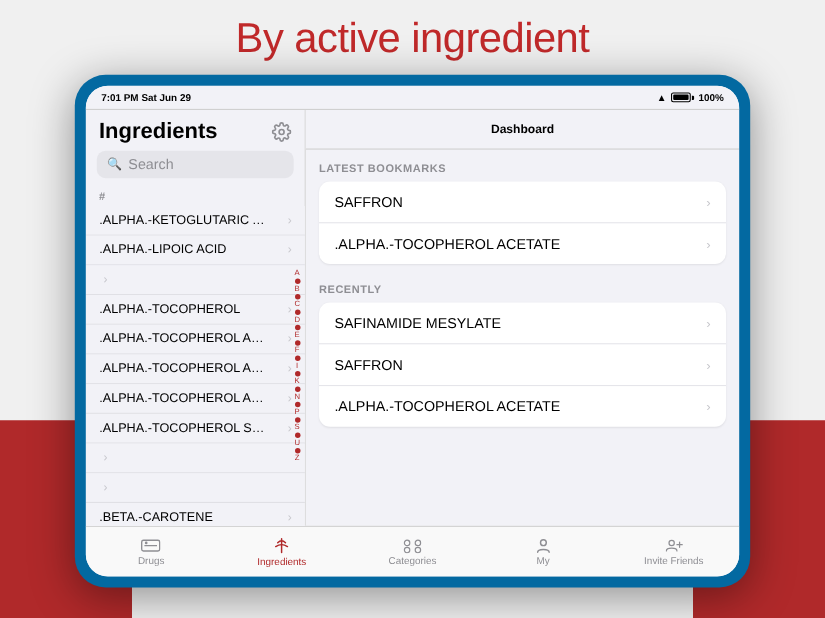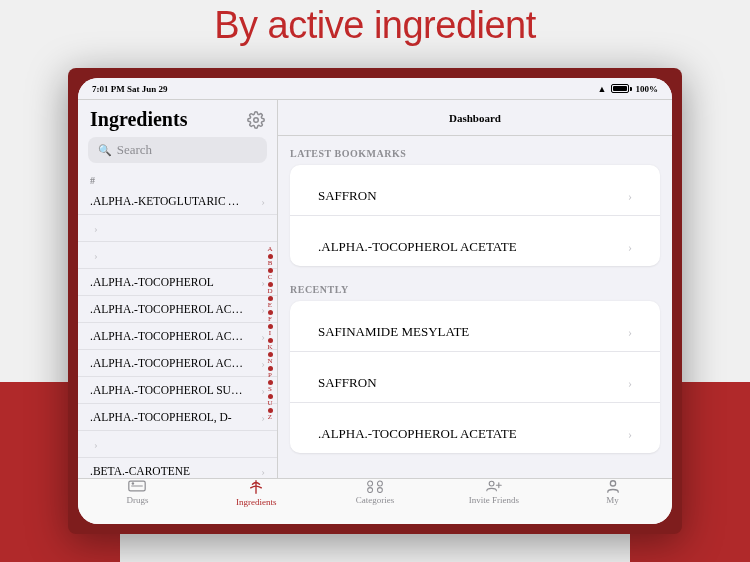--- a/index.html
+++ b/index.html
@@ -30,43 +30,42 @@
       width: 120px;
       height: 180px;
       background: #b0292a;
       border-radius: 20px 0 0 0;
       z-index: 0;
     }
 
     
     .page-title {
       position: absolute;
-      top: 4px;
+      top: 14px;
       left: 0;
       right: 0;
       text-align: center;
       font-size: 38px;
       font-weight: 300;
       color: #c0292a;
       z-index: 1;
       letter-spacing: -0.5px;
     }
 
     
     .ipad-frame {
       position: absolute;
       top: 68px;
       left: 68px;
       right: 68px;
       bottom: 28px;
-      background: #7f1d1d;
-      border-radius: 8px;
+      background: #0369a1;
+      border-radius: 28px;
       z-index: 2;
       box-shadow: 0 8px 40px rgba(0,0,0,0.4);
-      font-family: Liberation Serif, serif;
     }
     .ipad-screen {
       position: absolute;
       top: 10px;
       left: 10px;
       right: 10px;
       bottom: 10px;
       background: #f2f2f7;
       border-radius: 20px;
       overflow: hidden;
@@ -266,45 +265,44 @@
     .bookmark-card {
       background: #fff;
       border-radius: 10px;
       overflow: hidden;
       box-shadow: 0 0.5px 2px rgba(0,0,0,0.08);
     }
     .bookmark-item {
       display: flex;
       align-items: center;
       justify-content: space-between;
-      padding: 11px 28px;
+      padding: 11px 14px;
       border-bottom: 0.5px solid #e5e5ea;
       cursor: pointer;
-      margin-top: 12px;
     }
     .bookmark-item:last-child {
       border-bottom: none;
     }
     .bookmark-name {
       font-size: 13px;
       color: #000;
       font-weight: 400;
     }
     .bookmark-chevron {
       color: #c7c7cc;
       font-size: 12px;
     }
 
     
     .tab-bar {
       height: 46px;
       background: rgba(249,249,249,0.94);
       border-top: 0.5px solid #d0d0d0;
       display: flex;
-      align-items: flex-start;
+      align-items: center;
     }
     .tab-item {
       flex: 1;
       display: flex;
       flex-direction: column;
       align-items: center;
       justify-content: center;
       gap: 2px;
       cursor: pointer;
     }
@@ -368,20 +366,21 @@
 
           <div class="section-label">#</div>
 
           <div class="ingredient-list" style="position:relative;">
 
             <div class="ingredient-item">
               <span class="ingredient-name">.ALPHA.-KETOGLUTARIC ACID</span>
               <span class="chevron">›</span>
             </div>
             <div class="ingredient-item">
+              <span class="ingredient-name">.ALPHA.-LIPOIC ACID</span>
               <span class="chevron">›</span>
             </div>
             <div class="ingredient-item">
               <span class="chevron">›</span>
             </div>
             <div class="ingredient-item">
               <span class="ingredient-name">.ALPHA.-TOCOPHEROL</span>
               <span class="chevron">›</span>
             </div>
             <div class="ingredient-item">
@@ -394,21 +393,20 @@
             </div>
             <div class="ingredient-item">
               <span class="ingredient-name">.ALPHA.-TOCOPHEROL ACE...</span>
               <span class="chevron">›</span>
             </div>
             <div class="ingredient-item">
               <span class="ingredient-name">.ALPHA.-TOCOPHEROL SUCC...</span>
               <span class="chevron">›</span>
             </div>
             <div class="ingredient-item">
-              <span class="ingredient-name">.ALPHA.-TOCOPHEROL, D-</span>
               <span class="chevron">›</span>
             </div>
             <div class="ingredient-item">
               <span class="chevron">›</span>
             </div>
             <div class="ingredient-item">
               <span class="ingredient-name">.BETA.-CAROTENE</span>
               <span class="chevron">›</span>
             </div>
 
@@ -507,33 +505,33 @@
           <svg class="categories-icon-svg" viewBox="0 0 22 16" fill="none">
             <circle cx="5" cy="5" r="3" stroke="#8e8e93" stroke-width="1.3"></circle>
             <circle cx="17" cy="5" r="3" stroke="#8e8e93" stroke-width="1.3"></circle>
             <circle cx="5" cy="13" r="3" stroke="#8e8e93" stroke-width="1.3"></circle>
             <circle cx="17" cy="13" r="3" stroke="#8e8e93" stroke-width="1.3"></circle>
           </svg>
           <span class="tab-label">Categories</span>
         </div>
 
         <div class="tab-item">
+          <svg class="my-icon-svg" viewBox="0 0 16 16" fill="none">
+            <circle cx="8" cy="5" r="3" stroke="#8e8e93" stroke-width="1.5"></circle>
+            <path d="M2 15 C2 11 14 11 14 15" stroke="#8e8e93" stroke-width="1.5" stroke-linecap="round"></path>
+          </svg>
+          <span class="tab-label">My</span>
+        </div>
+
+        <div class="tab-item">
           <svg class="invite-icon-svg" viewBox="0 0 20 16" fill="none">
             <circle cx="7" cy="5" r="3" stroke="#8e8e93" stroke-width="1.4"></circle>
             <path d="M1 14 C1 10 13 10 13 14" stroke="#8e8e93" stroke-width="1.4" stroke-linecap="round"></path>
             <line x1="16" y1="4" x2="16" y2="10" stroke="#8e8e93" stroke-width="1.4" stroke-linecap="round"></line>
             <line x1="13" y1="7" x2="19" y2="7" stroke="#8e8e93" stroke-width="1.4" stroke-linecap="round"></line>
           </svg>
           <span class="tab-label">Invite Friends</span>
         </div>
-
-        <div class="tab-item">
-          <svg class="my-icon-svg" viewBox="0 0 16 16" fill="none">
-            <circle cx="8" cy="5" r="3" stroke="#8e8e93" stroke-width="1.5"></circle>
-            <path d="M2 15 C2 11 14 11 14 15" stroke="#8e8e93" stroke-width="1.5" stroke-linecap="round"></path>
-          </svg>
-          <span class="tab-label">My</span>
-        </div>
       </div>
     </div>
 
   </div>
 </div>
 
 </body></html>

